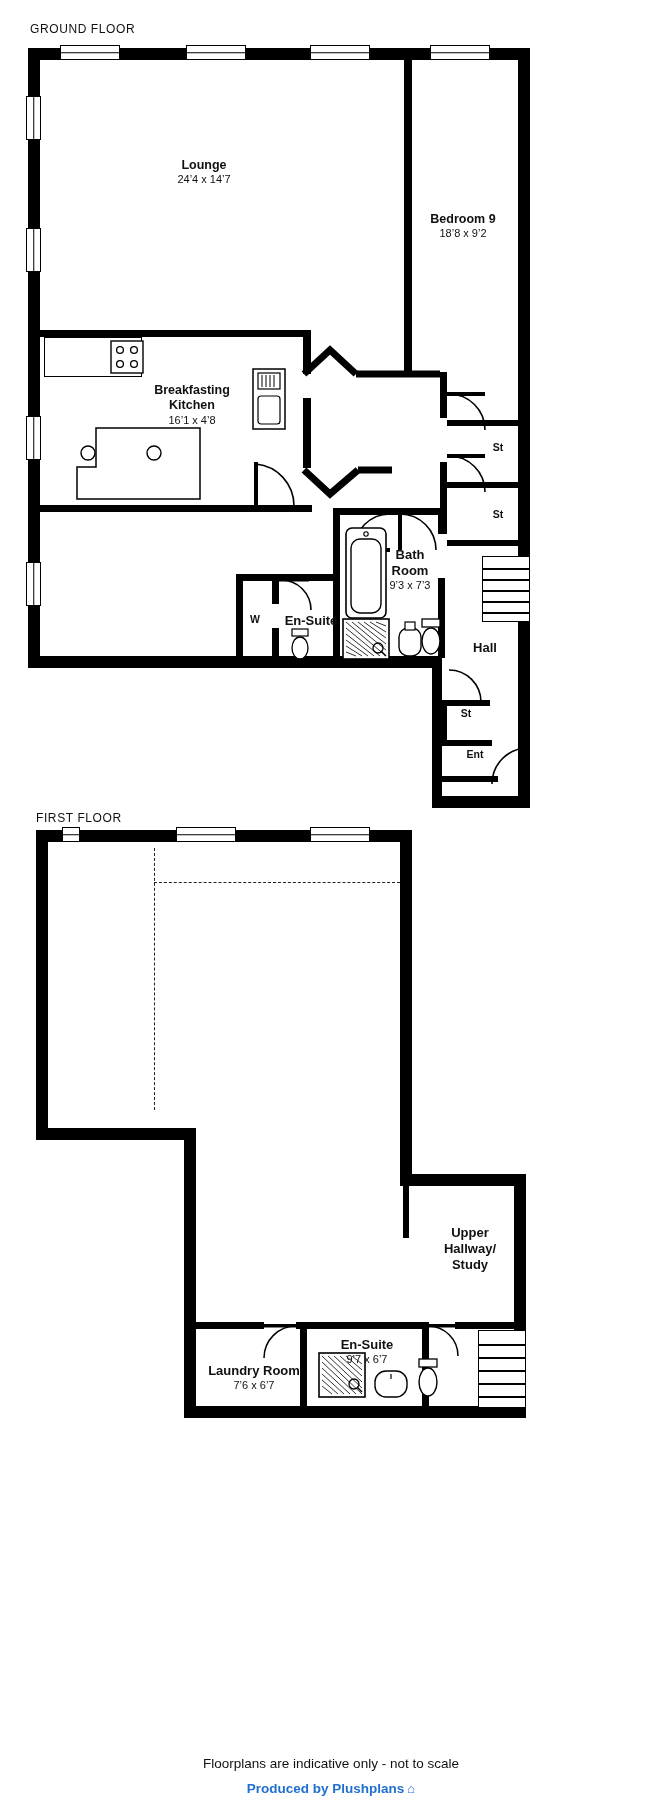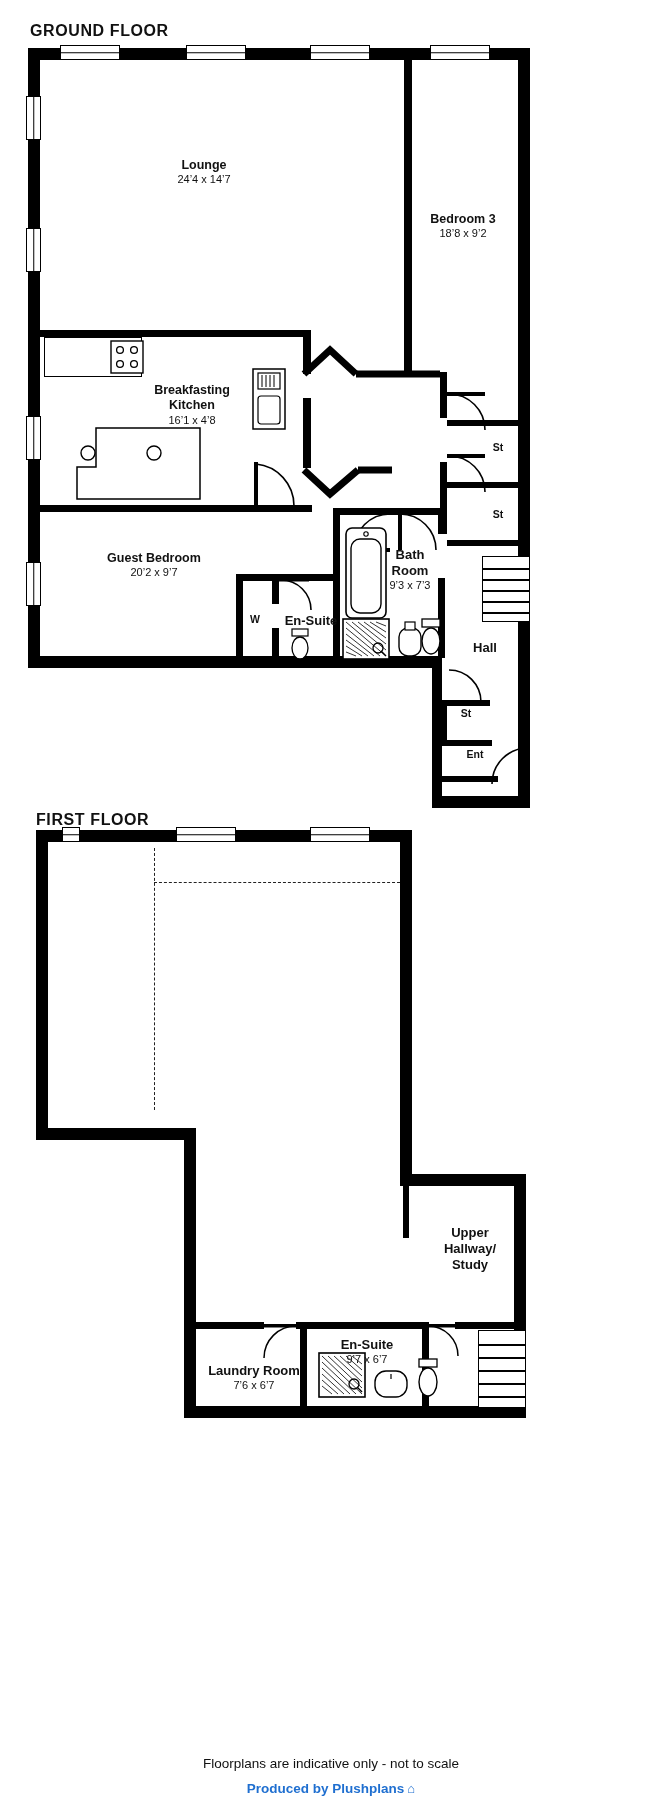--- a/index.html
+++ b/index.html
@@ -19,22 +19,22 @@
     position: absolute;
     left: 0;
     top: 0;
     width: 650px;
     height: 1800px;
   }
 
   
   .floor-caption {
     position: absolute;
-    font-size: 16px;
-    font-weight: bold;
+    font-size: 12px;
+    font-weight: normal;
     letter-spacing: 0.6px;
     color: #111;
   }
   #caption-ground { left: 30px; top: 22px; }
   #caption-first  { left: 36px; top: 811px; }
 
   
   .wall {
     position: absolute;
     background: #000000;
@@ -362,34 +362,30 @@
       <ellipse cx="12" cy="20" rx="8" ry="11" fill="#fff" stroke="#000" stroke-width="1.3"></ellipse>
     </svg>
   </div>
 
   <div class="room-label" style="left:126px; top:158px; width:156px;">
     <span class="name">Lounge</span>
     <span class="dims">24’4 x 14’7</span>
   </div>
 
   <div class="room-label" style="left:385px; top:212px; width:156px;">
-    <span class="name">Bedroom 3</span>
+    <span class="name">Bedroom 9</span>
     <span class="dims">18’8 x 9’2</span>
   </div>
 
   <div class="room-label" style="left:108px; top:383px; width:168px;">
     <span class="name">Breakfasting</span>
     <span class="name">Kitchen</span>
     <span class="dims">16’1 x 4’8</span>
   </div>
 
-  <div class="room-label" style="left:62px; top:551px; width:184px;">
-    <span class="name">Guest Bedroom</span>
-    <span class="dims">20’2 x 9’7</span>
-  </div>
 
   <div class="room-label small" style="left:370px; top:547px; width:80px;">
     <span class="name">Bath</span>
     <span class="name">Room</span>
     <span class="dims">9’3 x 7’3</span>
   </div>
 
   <div class="room-label small" style="left:278px; top:613px; width:66px;">
     <span class="name">En-Suite</span>
   </div>

